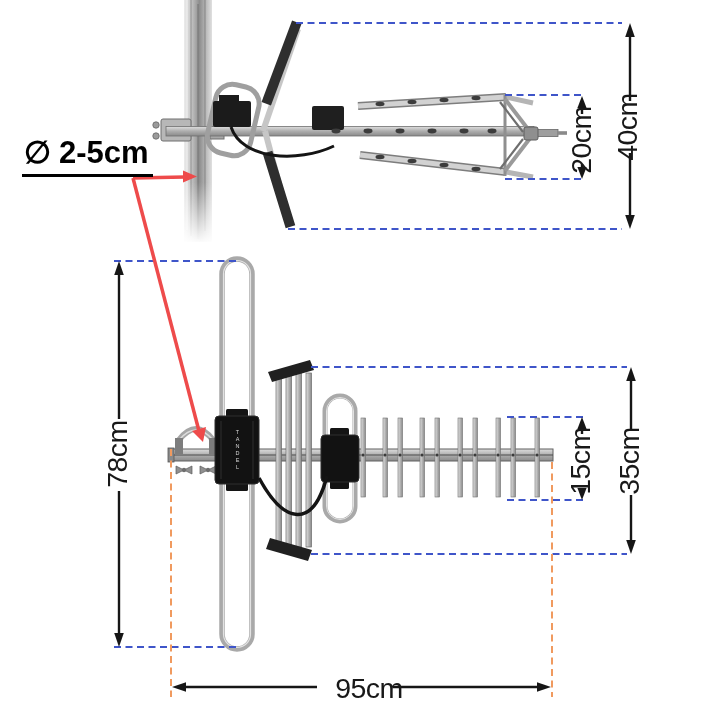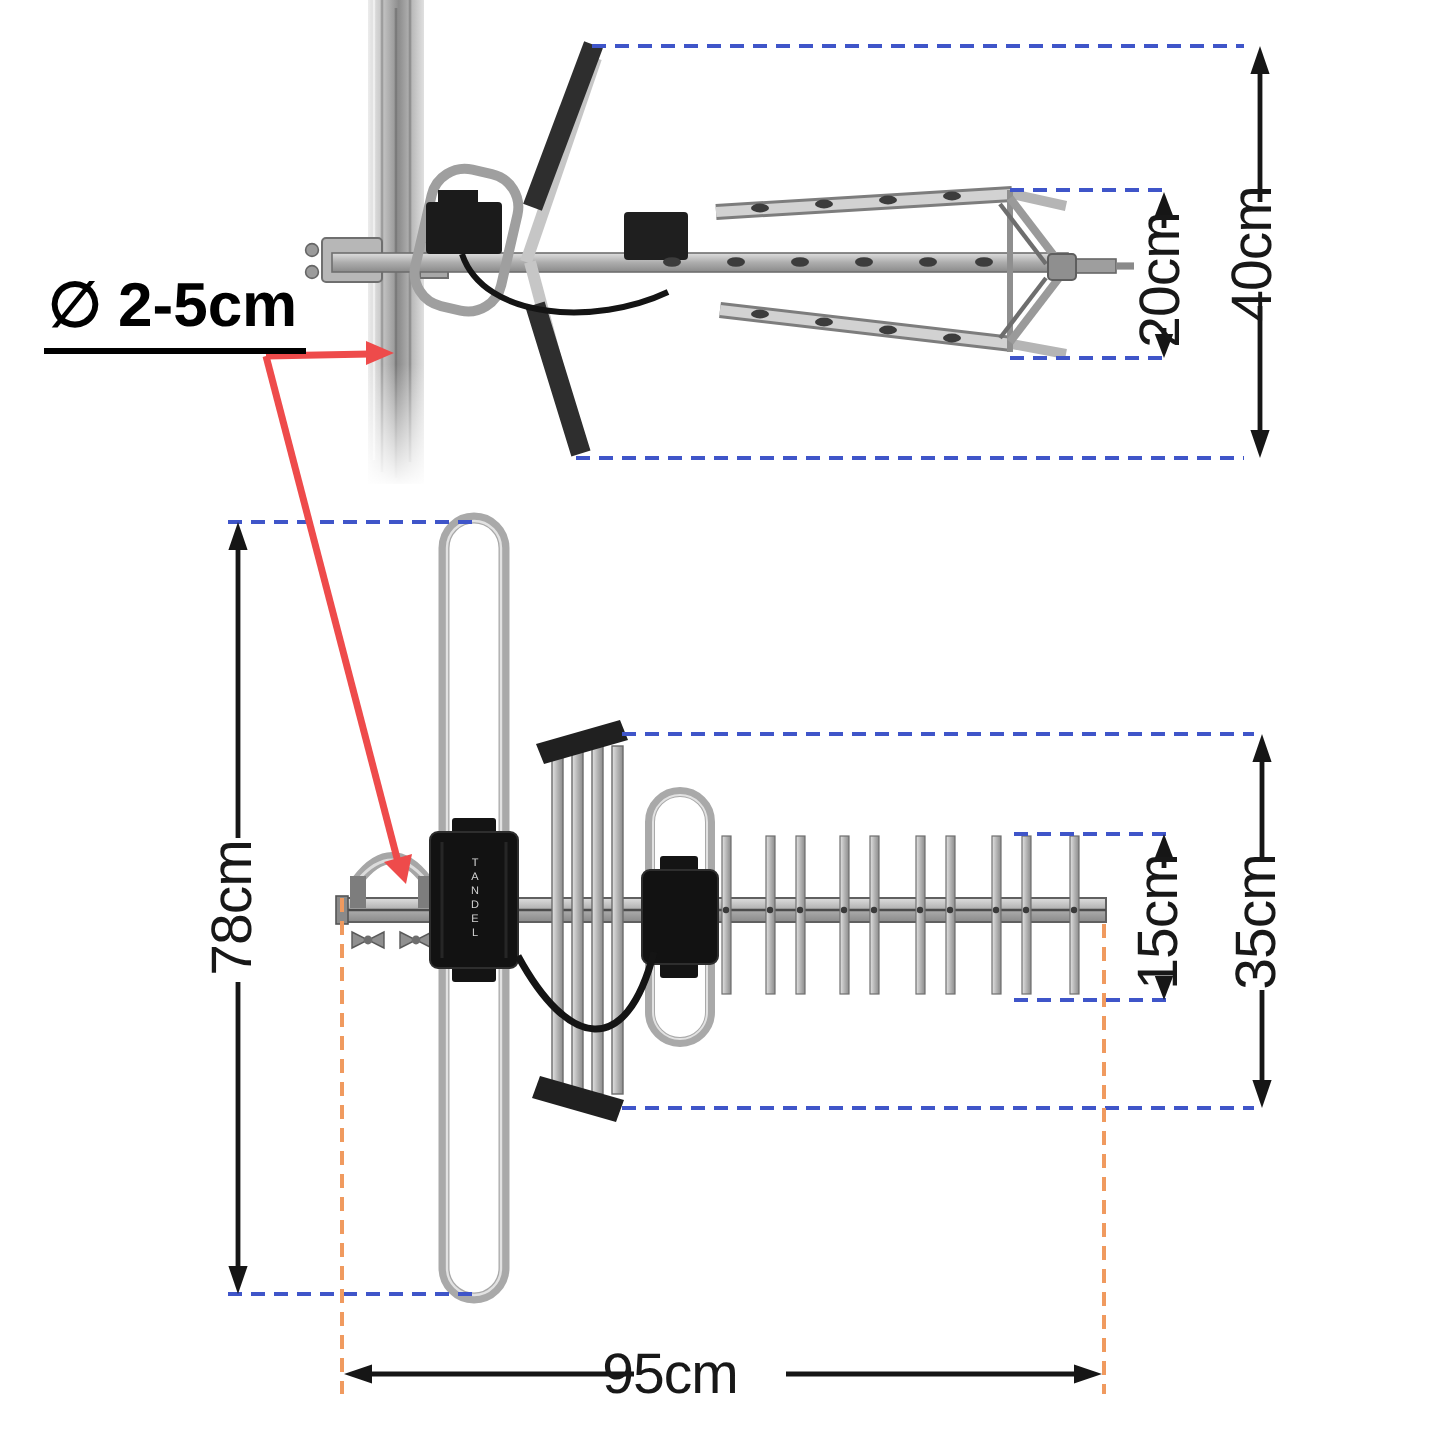--- a/index.html
+++ b/index.html
@@ -257,17 +257,17 @@
   <rect x="93" y="716.5" width="535" height="3.5" fill="#242424"></rect>
 </svg>
 
 <div class="mast-dia"><span class="sym">∅</span><span>2-5cm</span></div>
 
 <div class="dim-label rot" style="left:627px;top:127px">40cm</div>
 <div class="dim-label rot" style="left:581px;top:140px">20cm</div>
 <div class="dim-label rot" style="left:117px;top:454px">78cm</div>
 <div class="dim-label rot" style="left:629px;top:461px">35cm</div>
 <div class="dim-label rot" style="left:580px;top:461px">15cm</div>
-<div class="dim-label" style="left:335px;top:688px">95cm</div>
+<div class="dim-label" style="left:369px;top:688px">95cm</div>
 
 <div class="brand">TANDEL</div>
 
 </div>
 
 </body></html>

